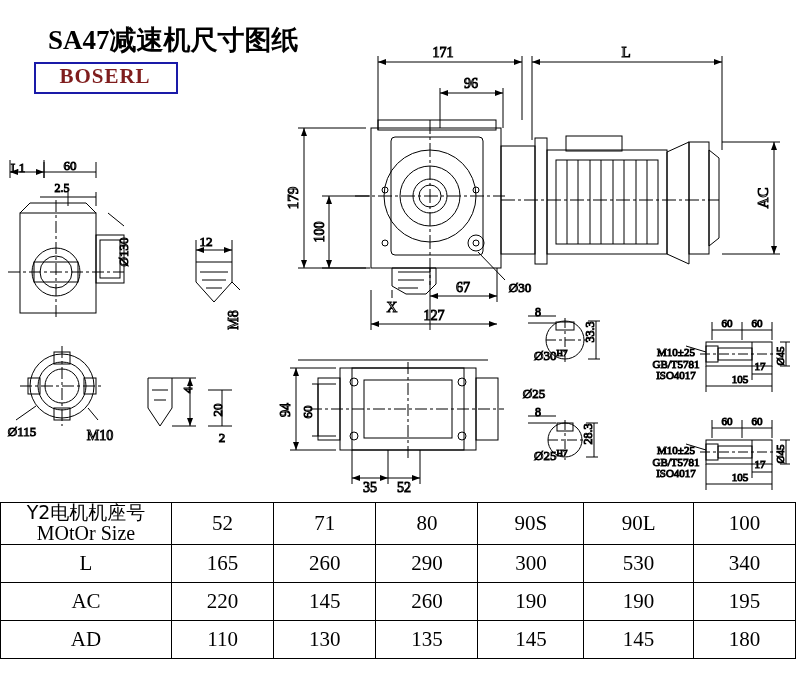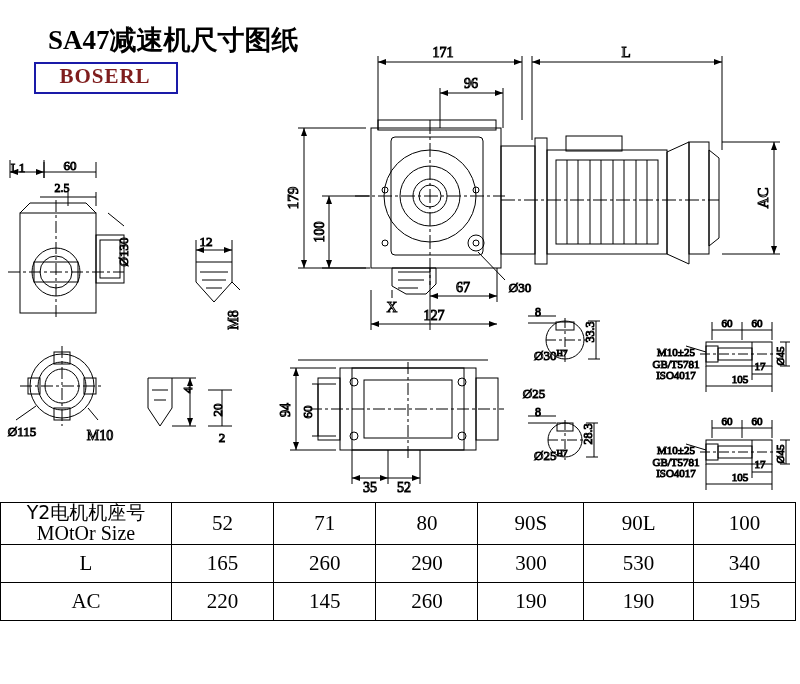--- a/index.html
+++ b/index.html
@@ -373,16 +373,25 @@
     </tr>
     <tr>
       <td class="rowlabel">AC</td>
       <td>220</td>
       <td>145</td>
       <td>260</td>
       <td>190</td>
       <td>190</td>
       <td>195</td>
     </tr>
+    <tr>
+      <td class="rowlabel">AD</td>
+      <td>110</td>
+      <td>130</td>
+      <td>135</td>
+      <td>145</td>
+      <td>145</td>
+      <td>180</td>
+    </tr>
   </tbody>
     </table>
 
 </div>
 
 </body></html>

